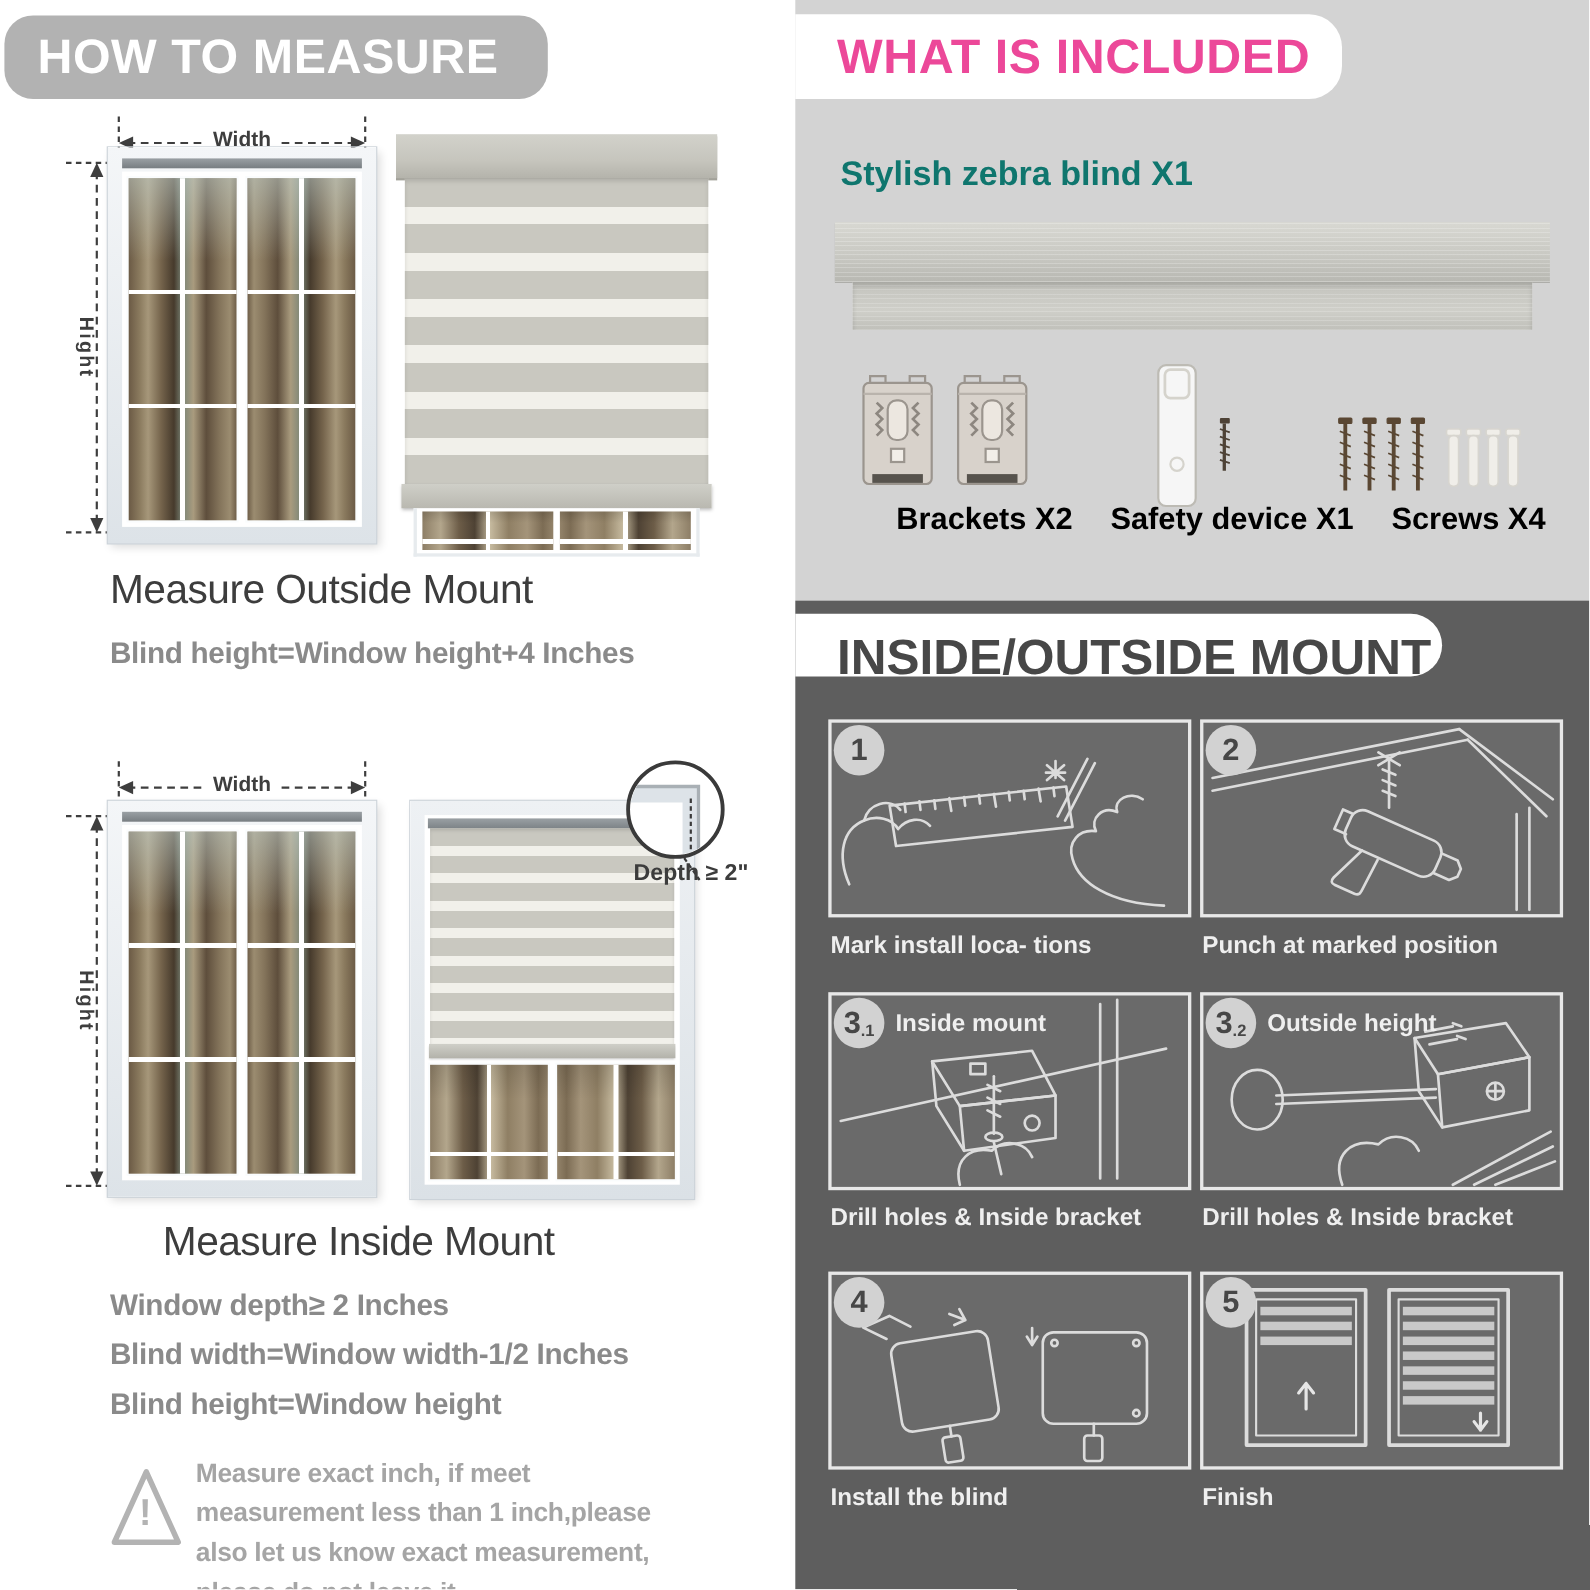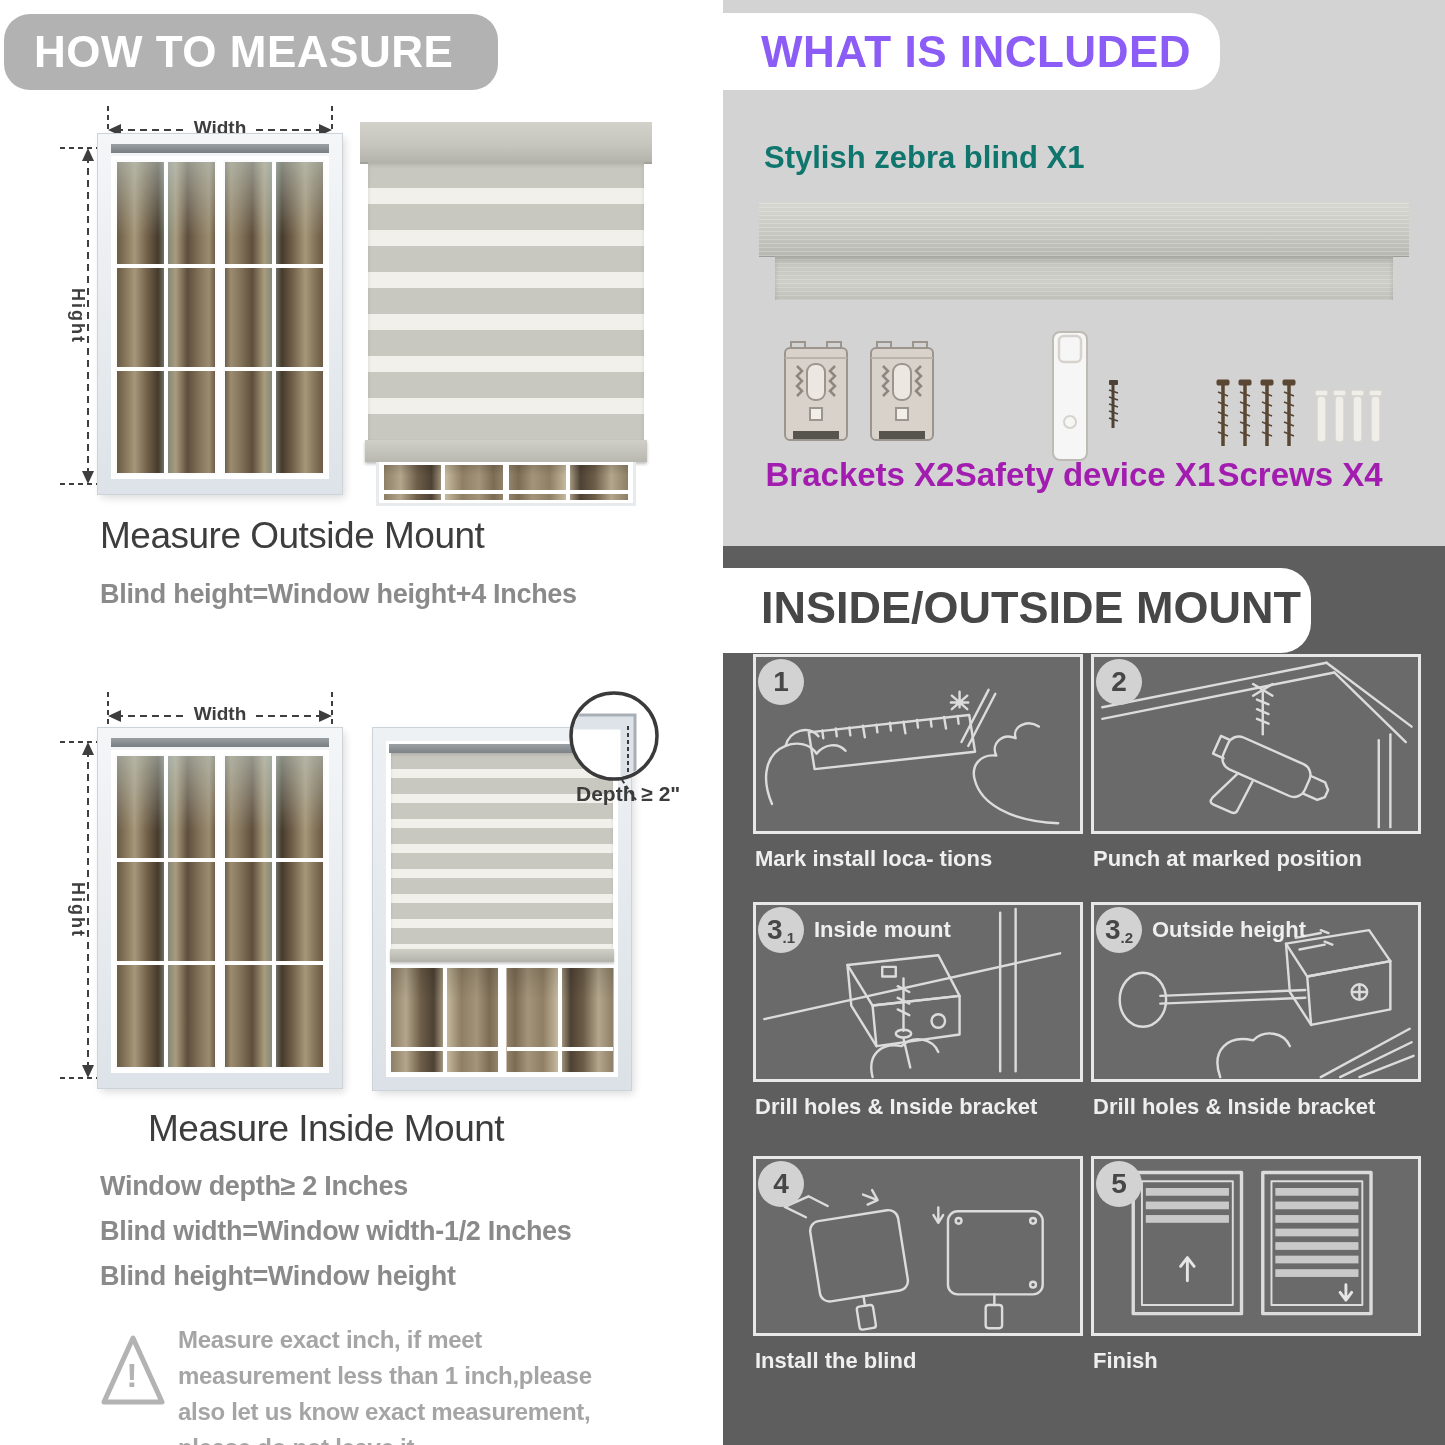--- a/index.html
+++ b/index.html
@@ -9,26 +9,26 @@
 
   
   .banner-how {
     position:absolute; left:4px; top:14px; width:494px; height:76px;
     background:#b2b2b2; border-radius:26px; color:#fff;
     font-size:44px; font-weight:bold; line-height:76px; padding-left:30px;
     letter-spacing:.5px;
   }
   .banner-included {
     position:absolute; left:0; top:13px; width:497px; height:77px;
-    background:#ffffff; border-radius:0 30px 30px 0; color:#8b5cf6;
+    background:#ffffff; border-radius:0 30px 30px 0; color:#ec4899;
     font-size:44px; font-weight:bold; line-height:77px; padding-left:38px;
     letter-spacing:.5px;
   }
   .banner-mount {
-    position:absolute; left:0; top:22px; width:588px; height:85px;
+    position:absolute; left:0; top:12px; width:588px; height:57px;
     background:#ffffff; border-radius:0 30px 30px 0; color:#474747;
     font-size:45px; font-weight:bold; line-height:79px; padding-left:38px;
   }
 
   
   .sec-heading { position:absolute; left:100px; color:#3d3d3d; font-size:37px; font-weight:normal; letter-spacing:-.5px; }
   .rules { position:absolute; left:100px; color:#8a8a8a; font-size:27px; font-weight:bold; line-height:45px; letter-spacing:-.3px; }
   .rules div { white-space:nowrap; }
 
   
@@ -113,21 +113,21 @@
     background:
       repeating-linear-gradient(0deg, rgba(255,255,255,.22) 0 1px, rgba(0,0,0,0) 1px 4px),
       linear-gradient(180deg,#d8d8d2 0%,#c9c9c3 55%,#b8b8b2 100%);
     box-shadow:0 1px 0 #9d9d97; }
   .bar-roll { position:absolute; left:52px; top:256px; width:618px; height:44px;
     background:
       repeating-linear-gradient(0deg, rgba(255,255,255,.18) 0 1px, rgba(0,0,0,0) 1px 4px),
       linear-gradient(180deg,#c4c4be 0%,#cfcfc9 60%,#c0c0ba 100%);
     box-shadow:inset 0 4px 5px rgba(0,0,0,.15); }
   .item-icon { position:absolute; }
-  .item-label { position:absolute; top:456px; transform:translateX(-50%); color:#a21caf; font-size:33px; font-weight:bold; white-space:nowrap; }
+  .item-label { position:absolute; top:456px; transform:translateX(-50%); color:#000000; font-size:28px; font-weight:bold; white-space:nowrap;margin-left:35px; }
 
   
   .step-box { position:absolute; width:330px; height:180px; border:3px solid #e8e8e8; background:#6a6a6a; }
   .step-badge { position:absolute; top:2px; left:2px; width:46px; height:46px; border-radius:50%;
     background:#d2d2d2; color:#474747; display:flex; align-items:center; justify-content:center;
     font-weight:bold; font-size:28px; }
   .badge-sub { font-size:15px; margin-top:14px; }
   .step-title { position:absolute; top:12px; left:58px; color:#efefef; font-size:22px; font-weight:bold; }
   .step-caption { position:absolute; width:340px; color:#efefef; font-size:22px; font-weight:bold; white-space:nowrap; }
   .step-art { position:absolute; inset:0; width:100%; height:100%; }

